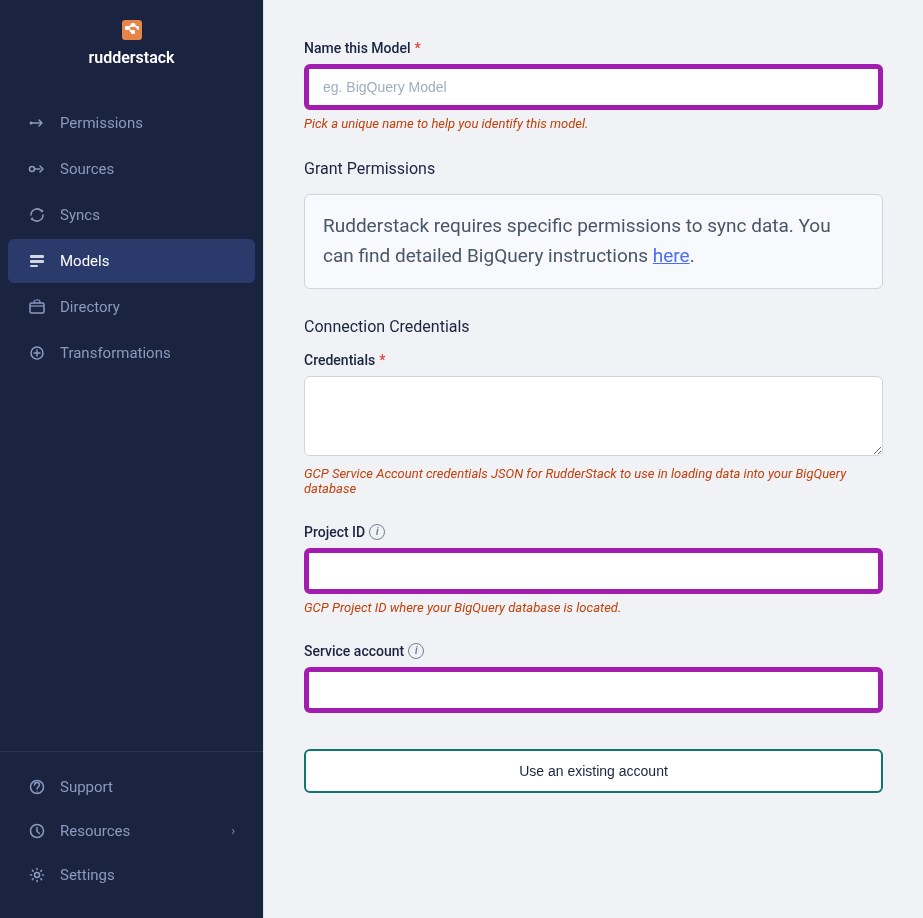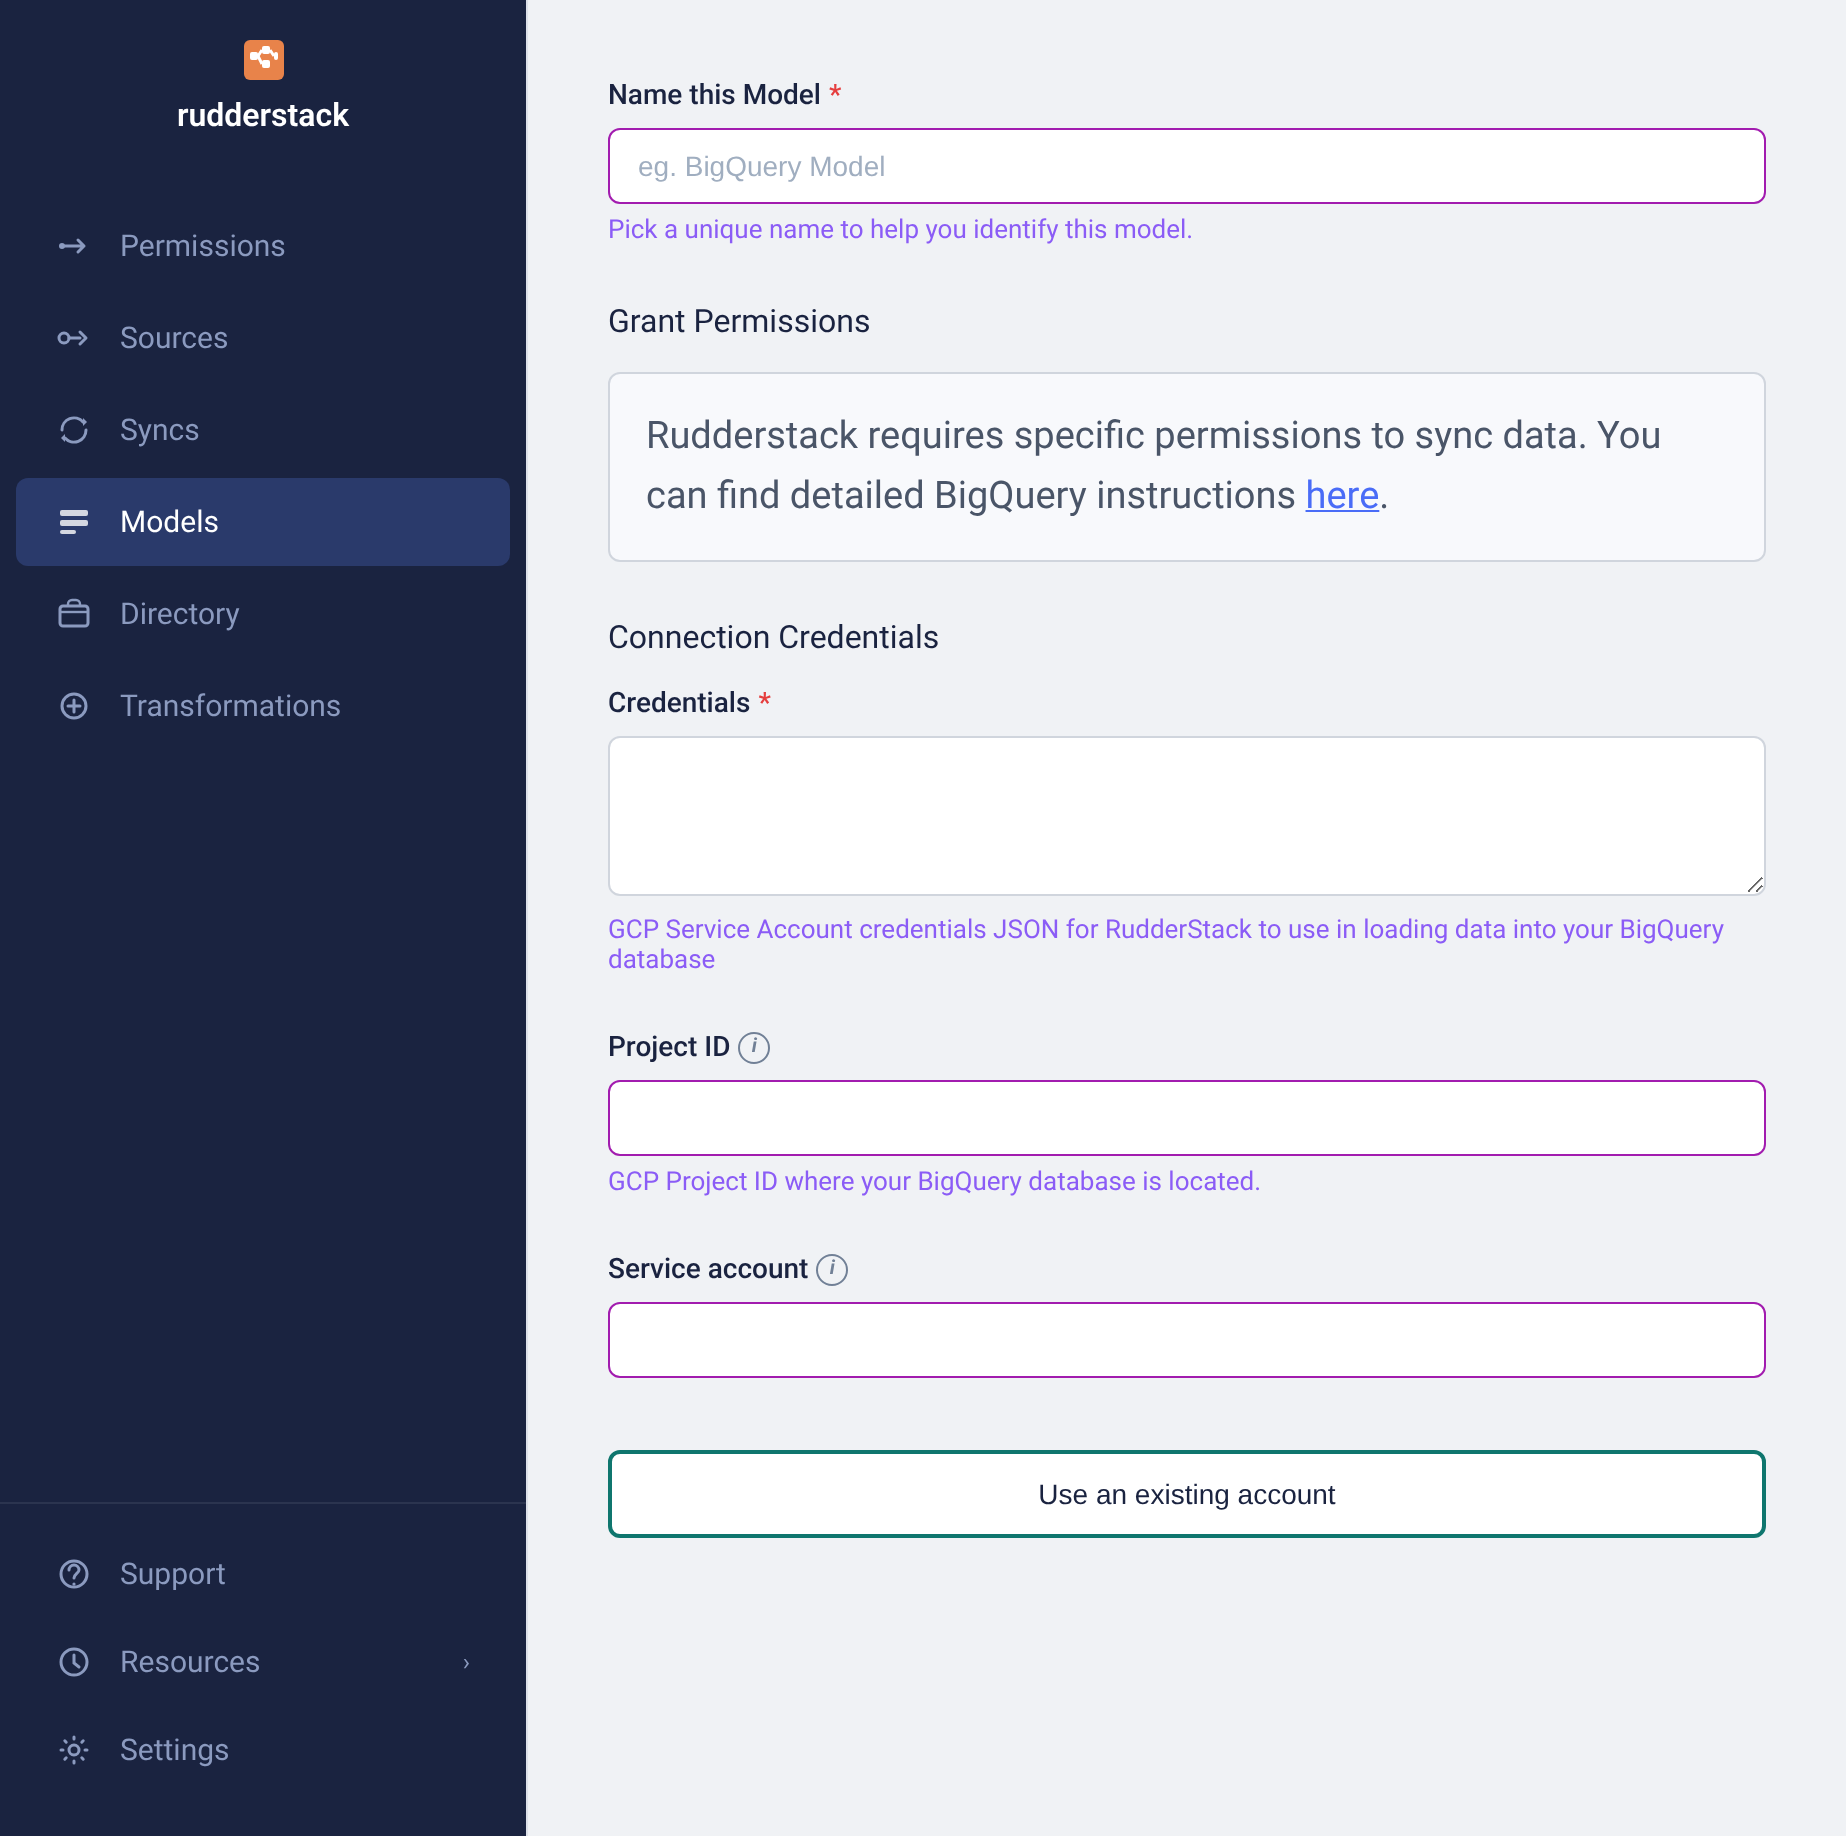--- a/index.html
+++ b/index.html
@@ -125,35 +125,36 @@
       align-items: center;
       gap: 4px;
     }
     .required-star {
       color: #e53e3e;
     }
 
     .text-input {
       width: 100%;
       padding: 10px 14px;
-      border: 1px solid #a21caf;
+      border: 5px solid #a21caf;
       border-radius: 6px;
       font-size: 14px;
       color: #333;
       background: #ffffff;
       outline: none;
     }
     .text-input::placeholder {
       color: #a0aec0;
     }
 
     .field-hint {
       font-size: 13px;
-      color: #8b5cf6;
+      color: #c2410c;
       margin-top: 6px;
+      font-style: italic;
     }
 
     .field-group {
       margin-bottom: 28px;
     }
 
     
     .permissions-box {
       background: #f8f9fc;
       border: 1px solid #d0d5dd;

